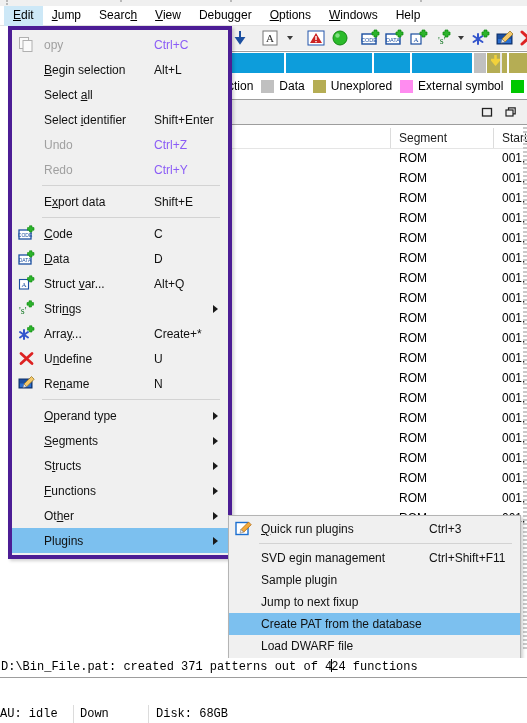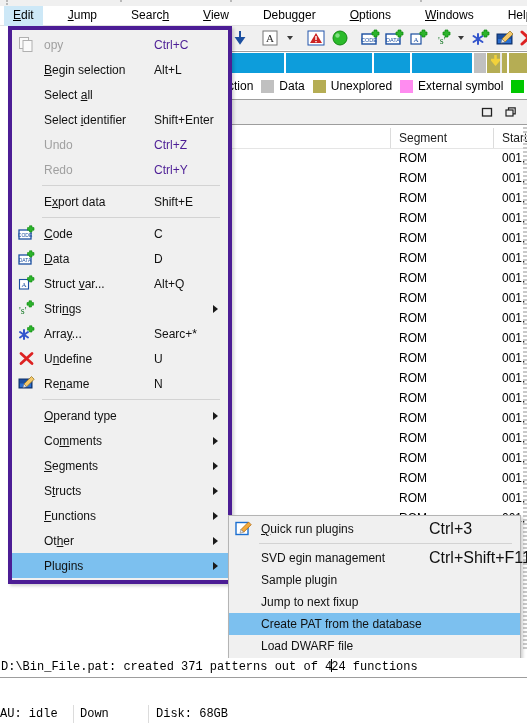--- a/index.html
+++ b/index.html
@@ -22,21 +22,21 @@
   .top-strip .gripdot {
     position: absolute; top: 0px; width: 2px; height: 2px; background: #b9b9b9;
   }
 
   
   .menubar {
     position: absolute; left: 0; top: 6px; width: 527px; height: 20px;
     background: #ffffff;
     border-bottom: 1px solid #e2e2e2;
   }
-  .menubar-inner { display: flex; align-items: center; height: 20px; padding-left: 4px; gap: 16px; }
+  .menubar-inner { display: flex; align-items: center; height: 20px; padding-left: 4px; }
   .menu-title {
     padding: 2px 9px 3px 9px; font-size: 12px; color: #000; white-space: nowrap;
     line-height: 15px; cursor: default;
   }
   .menu-title.active { background: #cde8f7; }
   .menu-title u { text-decoration: underline; }
 
   
   .toolbar-row {
     position: absolute; left: 228px; top: 26px; width: 299px; height: 24px;
@@ -101,21 +101,21 @@
   .mi {
     position: relative; height: 25px; display: flex; align-items: center;
     padding-left: 32px; font-size: 12px; color: #111; white-space: nowrap;
   }
   .mi.disabled { color: #a0a0a0; }
   .mi.sel { background: #7cc0ef; }
   .mi .lbl { flex: none; }
   .mi .acc {
     position: absolute; left: 142px; font-size: 12px; color: #111;
   }
-  .mi.disabled .acc { color: #4c1d95; }
+  .mi.disabled .acc { color: #8b5cf6; }
   .mi .arr {
     position: absolute; right: 10px; width: 0; height: 0;
     border-left: 5px solid #1a1a1a;
     border-top: 4px solid transparent; border-bottom: 4px solid transparent;
   }
   .mi .mico { position: absolute; left: 6px; top: 4px; width: 18px; height: 17px; }
   .msep { height: 1px; background: #d3d3d3; margin: 3px 8px 3px 30px; }
   .mi u { text-decoration: underline; }
 
   
@@ -123,21 +123,21 @@
     position: absolute; left: 228px; top: 515px; width: 293px;
     background: #f0f0f0; border: 1px solid #b4b4b4;
     box-shadow: 2px 2px 3px rgba(0,0,0,0.18);
     padding: 2px 0 2px 0;
   }
   .smi {
     position: relative; height: 22px; display: flex; align-items: center;
     padding-left: 32px; font-size: 12px; color: #111; white-space: nowrap;
   }
   .smi.sel { background: #7cc0ef; }
-  .smi .acc { position: absolute; left: 200px; font-size: 16px; color: #111; }
+  .smi .acc { position: absolute; left: 200px; font-size: 12px; color: #111; }
   .smi .mico { position: absolute; left: 6px; top: 2px; width: 18px; height: 17px; }
 
   
   .output-line {
     position: absolute; left: 0; top: 658px; width: 527px; height: 20px;
     font-family: "Liberation Mono", monospace; font-size: 12px;
     color: #000; background: #ffffff; white-space: nowrap;
     border-bottom: 1px solid #9d9d9d; padding-left: 1px; line-height: 19px;
     overflow: hidden;
   }
@@ -495,21 +495,21 @@
       <div class="mi">
         <div class="mico"><svg width="18" height="17" viewBox="0 0 18 17">
             <g stroke="#3355cc" stroke-width="2" stroke-linecap="round">
               <path d="M6 5 L6 14"></path>
               <path d="M2 7 L10 12.5"></path>
               <path d="M2 12.5 L10 7"></path>
             </g>
             <path d="M11.5 0.8 L14 0.8 L14 2.6 L16 2.6 L16 5.2 L14 5.2 L14 7 L11.5 7 L11.5 5.2 L9.5 5.2 L9.5 2.6 L11.5 2.6 Z" fill="#2cb32c" stroke="#0a8a0a" stroke-width="0.6"></path>
           </svg></div>
         <span class="lbl">Arra<u>y</u>...</span>
-        <span class="acc">Searc+*</span>
+        <span class="acc">Create+*</span>
       </div>
       <div class="mi">
         <div class="mico"><svg width="18" height="17" viewBox="0 0 18 17">
             <g stroke="#dd2222" stroke-width="2.8" stroke-linecap="round">
               <path d="M3 3.5 L14 13.5"></path>
               <path d="M14 3.5 L3 13.5"></path>
             </g>
           </svg></div>
         <span class="lbl">U<u>n</u>define</span>
         <span class="acc">U</span>
@@ -520,24 +520,20 @@
             <rect x="2" y="8.5" width="11" height="3.6" fill="#2a6fd0"></rect>
             <path d="M6 9 L13.5 1.5 L16.2 4.2 L8.7 11.7 Z" fill="#f3c86b" stroke="#9a7a26" stroke-width="0.8"></path>
             <path d="M6 9 L8.7 11.7 L5 12.6 Z" fill="#ededed" stroke="#777" stroke-width="0.6"></path>
           </svg></div>
         <span class="lbl">Re<u>n</u>ame</span>
         <span class="acc">N</span>
       </div>
       <div class="msep"></div>
       <div class="mi">
         <span class="lbl"><u>O</u>perand type</span>
-        <span class="arr"></span>
-      </div>
-      <div class="mi">
-        <span class="lbl">Co<u>m</u>ments</span>
         <span class="arr"></span>
       </div>
       <div class="mi">
         <span class="lbl"><u>S</u>egments</span>
         <span class="arr"></span>
       </div>
       <div class="mi">
         <span class="lbl">S<u>t</u>ructs</span>
         <span class="arr"></span>
       </div>

